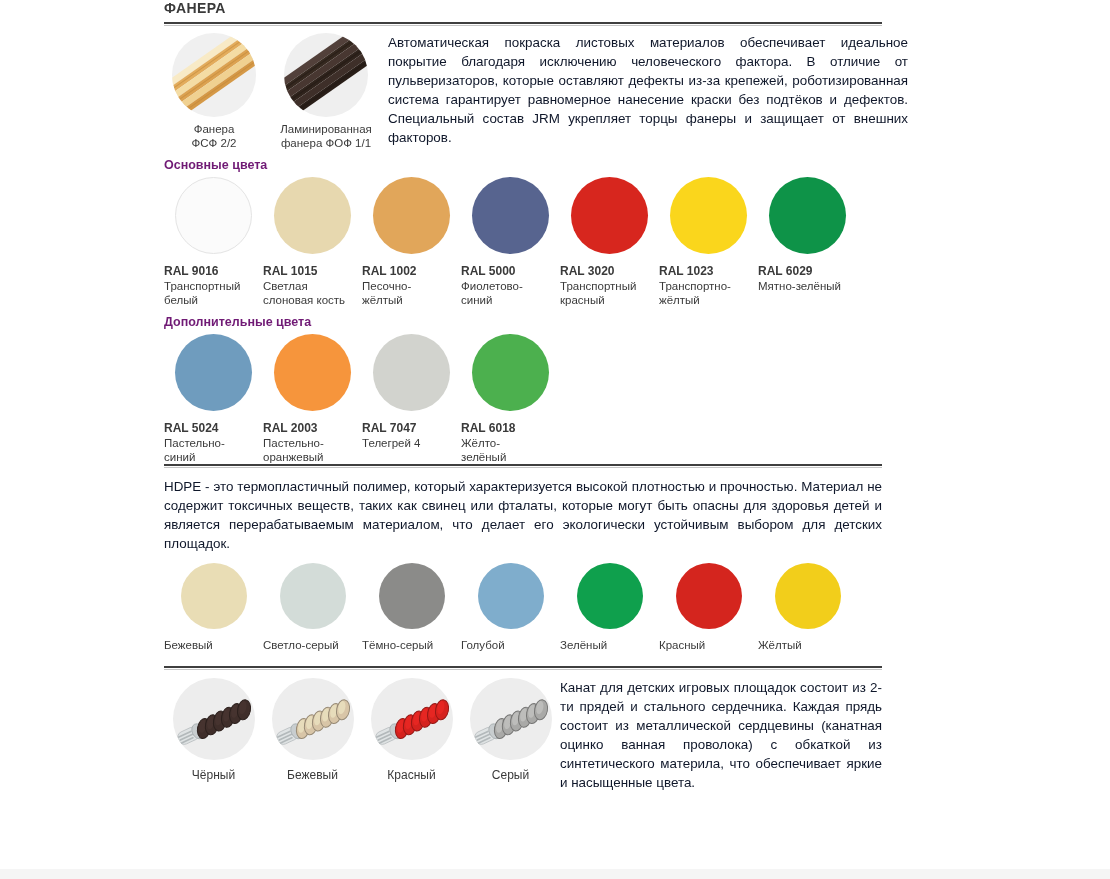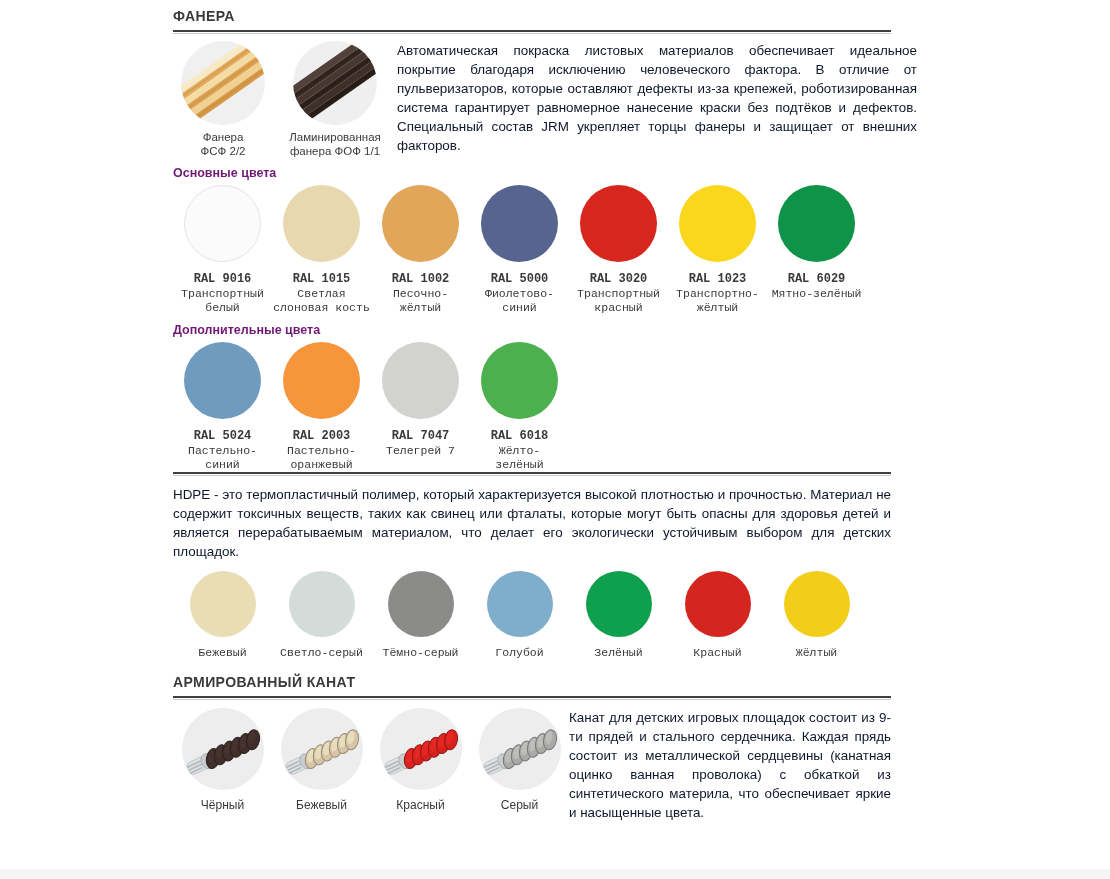--- a/index.html
+++ b/index.html
@@ -2,21 +2,21 @@
 <html><head>
 <meta charset="utf-8">
 <style>
   html,body{margin:0;padding:0;background:#ffffff;}
   body{
     width:1110px;height:879px;overflow:hidden;
     font-family:"Liberation Sans","DejaVu Sans",sans-serif;
     color:#3a3a3a;
   }
   .page{position:relative;width:1110px;height:879px;background:#fff;}
-  .content{position:absolute;left:173px;top:0;width:718px;padding-top:8px;}
+  .content{position:absolute;left:164px;top:0;width:718px;padding-top:0;}
 
   .sec-title{
     font-size:14px;line-height:17px;font-weight:bold;color:#3a3a3a;
     letter-spacing:.4px;margin:0 0 5px;
   }
   .rule{height:4px;box-sizing:border-box;border-top:2px solid #3f3f3f;border-bottom:1px solid #c6c6c6;}
 
   .para{font-size:13.4px;line-height:19px;color:#0f172a;text-align:justify;margin:0;}
 
   
@@ -24,21 +24,21 @@
   .ply-cell{width:100px;text-align:center;flex:none;}
   .ply-cell.wide{width:124px;text-align:center;}
   .ply-icon{display:block;margin:0 auto;}
   .ply-label{margin-top:5px;font-size:11.5px;line-height:14px;color:#3a3a3a;}
   .ply-para{flex:none;width:520px;margin-left:auto;}
 
   .group-label{font-size:12.5px;font-weight:bold;color:#701a75;margin:8px 0 5px;}
 
   
   .swatch-row{display:flex;}
-  .cell{width:99px;text-align:center;flex:none;font-family:Liberation Mono, monospace;}
+  .cell{width:99px;text-align:left;flex:none;}
   .circle{border-radius:50%;margin:0 auto 9px;box-sizing:border-box;}
   .circle.big{width:77px;height:77px;}
   .circle.mid{width:66px;height:66px;}
   .ral-code{font-size:12px;font-weight:bold;line-height:16px;color:#3a3a3a;}
   .ral-name{font-size:11.5px;line-height:14px;color:#3a3a3a;}
 
   #sec-hdpe{margin-top:0;}
   .wide-para{margin-top:9px;width:718px;}
   .hdpe-row{margin-top:10px;}
 
@@ -169,21 +169,21 @@
           </div>
           <div class="cell">
             <div class="circle big" style="background: rgb(246, 149, 60);"></div>
             <div class="ral-code">RAL 2003</div>
             <div class="ral-name">Пастельно-</div>
             <div class="ral-name">оранжевый</div>
           </div>
           <div class="cell">
             <div class="circle big" style="background: rgb(210, 211, 206);"></div>
             <div class="ral-code">RAL 7047</div>
-            <div class="ral-name">Телегрей 7</div>
+            <div class="ral-name">Телегрей 4</div>
           </div>
           <div class="cell">
             <div class="circle big" style="background: rgb(76, 176, 78);"></div>
             <div class="ral-code">RAL 6018</div>
             <div class="ral-name">Жёлто-</div>
             <div class="ral-name">зелёный</div>
           </div>
         </div>
     </section>
 
@@ -216,21 +216,20 @@
             <div class="ral-name">Красный</div>
           </div>
           <div class="cell">
             <div class="circle mid" style="background: rgb(242, 206, 27);"></div>
             <div class="ral-name">Жёлтый</div>
           </div>
         </div>
     </section>
 
     <section id="sec-rope">
-      <h2 class="sec-title">АРМИРОВАННЫЙ КАНАТ</h2>
       <div class="rule"></div>
       <div class="rope-row">
         <div id="rope-items" style="display:flex">
             <div class="rope-cell">
               <div class="rope-circ"><svg width="82" height="82" viewBox="0 0 100 100">
     <g transform="translate(54,54) rotate(-25)">
       <rect x="-52" y="-8" width="26" height="16" rx="7" fill="#DFE3E4" stroke="#BCC1C3" stroke-width="1"></rect>
       <path d="M-50,-3.5 h16 M-50,0.5 h18 M-50,4.5 h15" stroke="#B3B9BB" stroke-width="2.2" fill="none" stroke-linecap="round"></path>
       <ellipse cx="-26" cy="0" rx="7" ry="9.5" fill="#C8CDCF" stroke="#A9AFB1" stroke-width="1"></ellipse>
       <g transform="translate(-18,0) rotate(36)">
@@ -357,20 +356,20 @@
                     </g>
                     <g transform="translate(36,0) rotate(36)">
       <ellipse rx="7.8" ry="12.3" fill="#A9A9A7" stroke="rgb(118,118,117)" stroke-width="1.2"></ellipse>
       <ellipse cx="-2" cy="-2.5" rx="4.2" ry="8.2" fill="rgb(220,220,217)" opacity="0.4"></ellipse>
                     </g>
     </g>
                 </svg></div>
               <div class="rope-label">Серый</div>
             </div>
           </div>
-        <p class="para rope-para">Канат для детских игровых площадок состоит из 9-ти прядей и стального сердечника. Каждая прядь состоит из металлической сердцевины (канатная оцинко ванная проволока) с обкаткой из синтетического материла, что обеспечивает яркие и насыщенные цвета.</p>
+        <p class="para rope-para">Канат для детских игровых площадок состоит из 2-ти прядей и стального сердечника. Каждая прядь состоит из металлической сердцевины (канатная оцинко ванная проволока) с обкаткой из синтетического материла, что обеспечивает яркие и насыщенные цвета.</p>
       </div>
     </section>
 
   </div>
 
   <div class="footer-band"></div>
 </div>
 
 </body></html>

